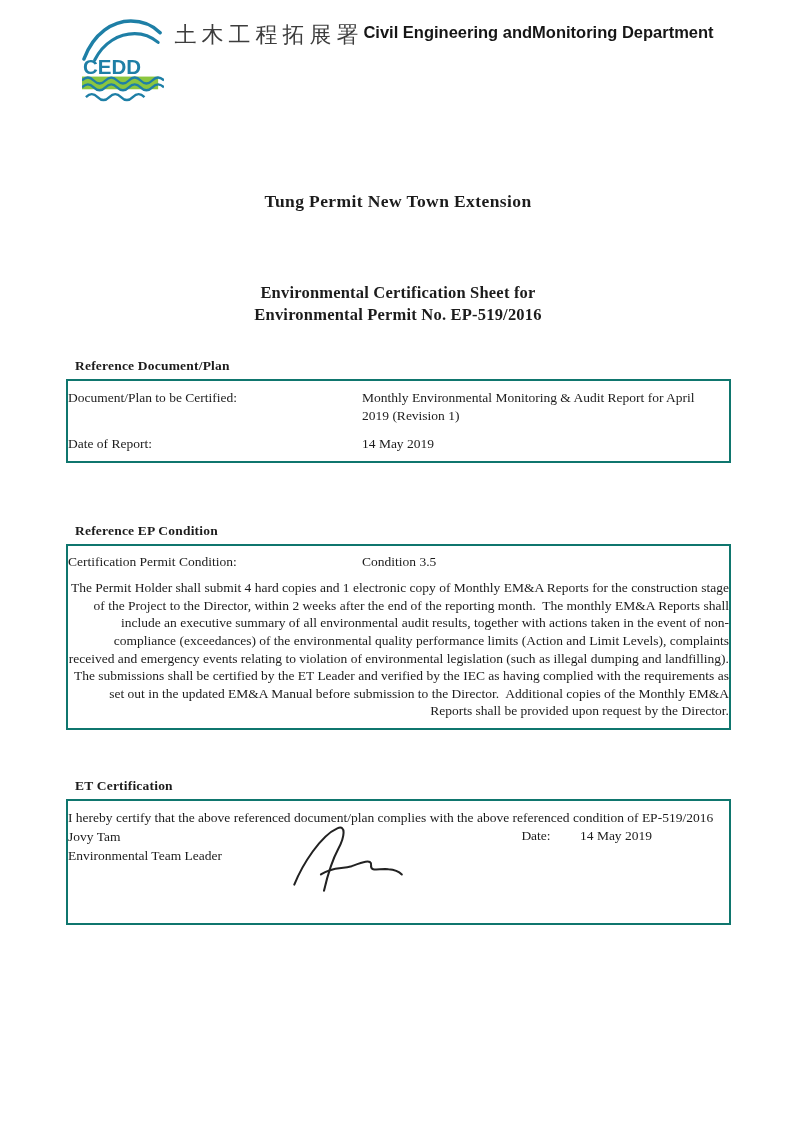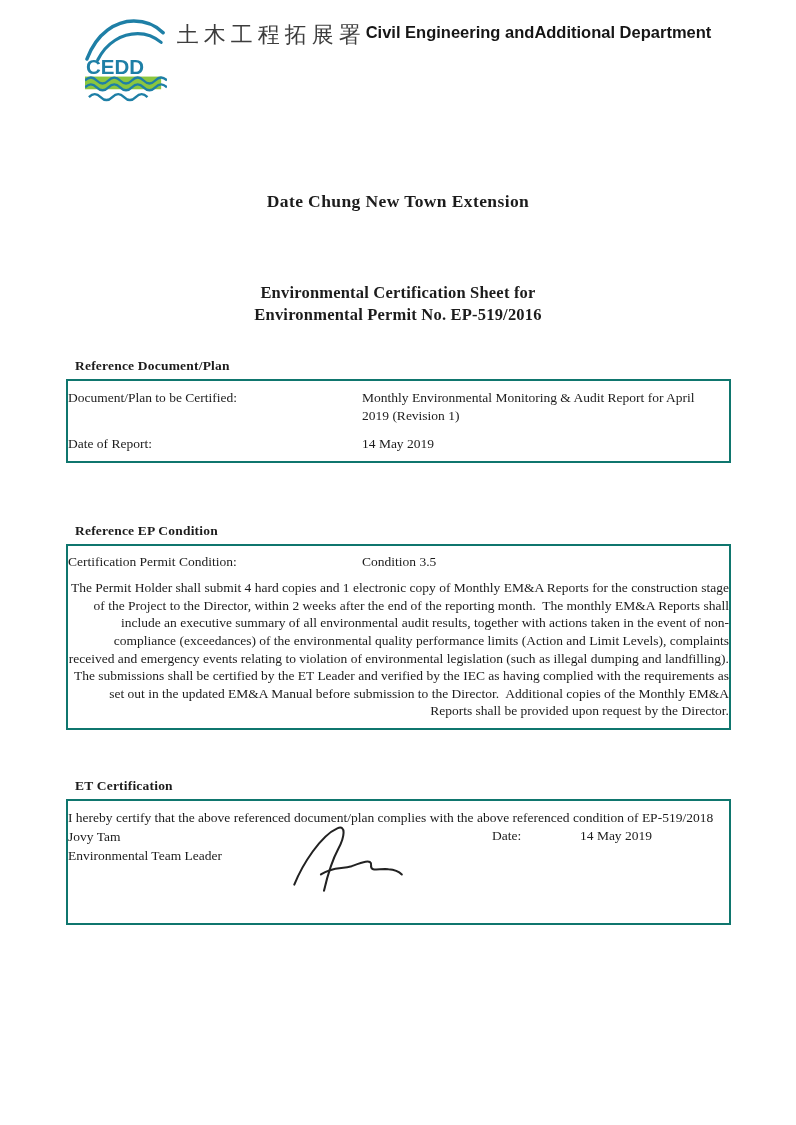--- a/index.html
+++ b/index.html
@@ -95,46 +95,46 @@
   }
 
   
   .statement { margin: 0; max-width: 648px; }
   .sign-row { display: flex; align-items: flex-start; min-height: 88px; }
   .signatory { width: 214px; flex: 0 0 auto; }
   .signatory div { line-height: 19px; }
   .signature-wrap { width: 140px; flex: 0 0 auto; margin-top: -6px; }
   .signature-wrap svg { width: 128px; height: 72px; }
   .date-area { display: flex; margin-left: 70px; }
-  .date-label { width: 88px; }
+  .date-label { width: 88px; text-align: center; }
   .date-value { white-space: nowrap; }
 </style>
 </head>
 <body>
 
 <div class="page">
 
   <header class="logo-block">
     <svg class="logo-mark" viewBox="0 0 84 90" aria-hidden="true">
       <path d="M2,45 C12,18 32,6 50,6 C62,6 73,11 80,18" fill="none" stroke-width="3.6" stroke-linecap="round" stroke="#1E7FA6"></path>
       <path d="M13,46 C22,28 38,19 54,19 C63,19 72,23 78,28" fill="none" stroke-width="3.2" stroke-linecap="round" stroke="#1E7FA6"></path>
       <text x="1" y="60" font-family="Liberation Sans, DejaVu Sans, sans-serif" font-size="21" font-weight="bold" fill="#1E7FA6">CEDD</text>
       <rect x="0" y="63" width="78" height="13" fill="#8BC63F"></rect>
       <path d="M0,67 q6,-6 12,0 t12,0 t12,0 t12,0 t12,0 t12,0 t12,0" fill="none" stroke-width="2.4" stroke="#1E7FA6"></path>
       <path d="M0,74 q6,-6 12,0 t12,0 t12,0 t12,0 t12,0 t12,0 t12,0" fill="none" stroke-width="2.4" stroke="#1E7FA6"></path>
       <path d="M4,84 q6,-6 12,0 t12,0 t12,0 t12,0 t12,0" fill="none" stroke-width="2.4" stroke="#1E7FA6"></path>
     </svg>
     <div class="logo-text">
       <div class="logo-cn">土木工程拓展署</div>
       <div class="logo-en">Civil Engineering and</div>
-      <div class="logo-en">Additional Department</div>
+      <div class="logo-en">Monitoring Department</div>
     </div>
   </header>
 
-  <h1 class="project-title">Date Chung New Town Extension</h1>
+  <h1 class="project-title">Tung Permit New Town Extension</h1>
 
   <h2 class="sheet-title">
     <span>Environmental Certification Sheet for</span><br>
     <span>Environmental Permit No. EP-519/2016</span>
   </h2>
 
   <section>
     <h3 class="section-heading sh-1">Reference Document/Plan</h3>
     <div class="box box-1">
       <div class="field-row">
@@ -155,21 +155,21 @@
         <span class="field-label">Certification Permit Condition:</span>
         <span class="field-value">Condition 3.5</span>
       </div>
       <p class="condition-text">The Permit Holder shall submit 4 hard copies and 1 electronic copy of Monthly EM&amp;A Reports for the construction stage of the Project to the Director, within 2 weeks after the end of the reporting month.  The monthly EM&amp;A Reports shall include an executive summary of all environmental audit results, together with actions taken in the event of non-compliance (exceedances) of the environmental quality performance limits (Action and Limit Levels), complaints received and emergency events relating to violation of environmental legislation (such as illegal dumping and landfilling).  The submissions shall be certified by the ET Leader and verified by the IEC as having complied with the requirements as set out in the updated EM&amp;A Manual before submission to the Director.  Additional copies of the Monthly EM&amp;A Reports shall be provided upon request by the Director.</p>
     </div>
   </section>
 
   <section>
     <h3 class="section-heading sh-3">ET Certification</h3>
     <div class="box box-3">
-      <p class="statement">I hereby certify that the above referenced document/plan complies with the above referenced condition of EP-519/2018</p>
+      <p class="statement">I hereby certify that the above referenced document/plan complies with the above referenced condition of EP-519/2016</p>
       <div class="sign-row">
         <div class="signatory">
           <div>Jovy Tam</div>
           <div>Environmental Team Leader</div>
         </div>
         <div class="signature-wrap">
           <svg viewBox="0 0 125 70" aria-hidden="true">
             <path d="M12,62 C20,42 38,14 54,7 C63,3 61,16 55,27 C48,40 44,55 41,68" fill="none" stroke="#222222" stroke-width="2" stroke-linecap="round"></path>
             <path d="M38,52 C50,44 58,47 68,44 C76,41 88,36 87,43 C86,50 95,46 104,47 C110,47.4 114,49 117,52" fill="none" stroke="#222222" stroke-width="2" stroke-linecap="round"></path>
           </svg>

